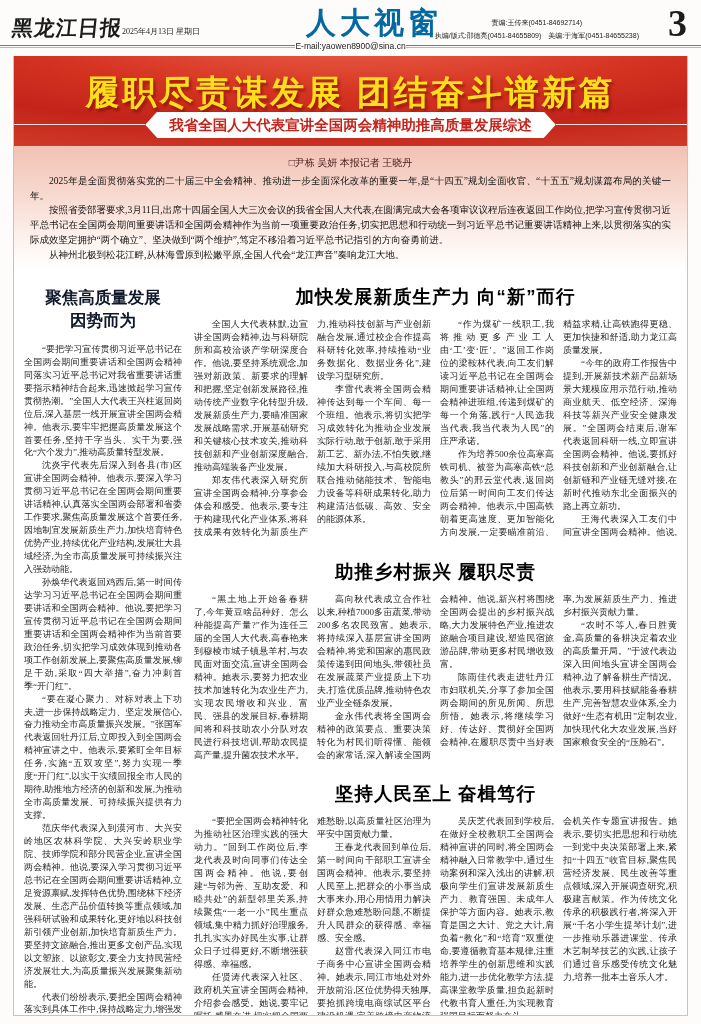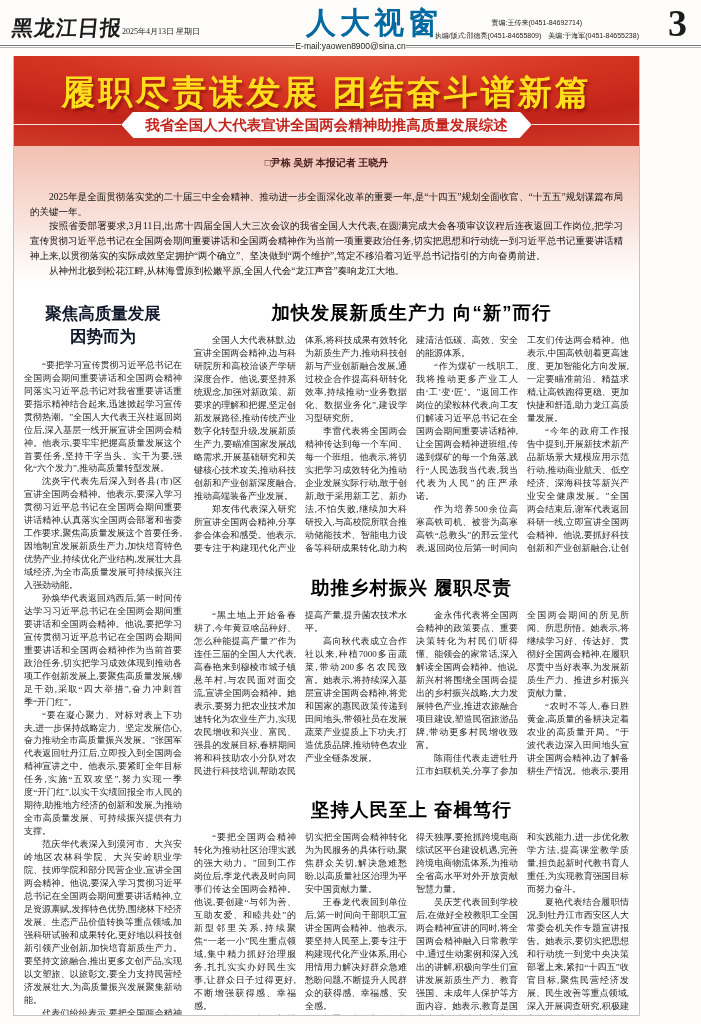--- a/index.html
+++ b/index.html
@@ -15,40 +15,40 @@
   .section-title { font-size:30px; font-weight:bold; color:#0369a1; letter-spacing:4px;
     font-family:"Liberation Serif",serif; line-height:1;margin-left:47px; }
   .editors { position:absolute; right:62px; top:16px; font-size:7px; color:#222;
     text-align:center; line-height:1.9; font-family:"Liberation Sans",sans-serif; }
   .page-num { position:absolute; right:14px; top:4px; font-size:38px; font-weight:bold; line-height:1; }
   .rule-row { position:absolute; left:0; right:0; bottom:5px; display:flex; align-items:center; }
   .rule { flex:1; height:3px; border-top:1px solid #7a7a7a; border-bottom:1px solid #b9b9b9; }
   .email { font-size:8.5px; color:#222; white-space:nowrap; font-family:"Liberation Sans",sans-serif; }
 
   
-  .frame { margin:0 13px; width:627px; border-left:1px solid #c4c4c4; border-right:1px solid #c4c4c4;
+  .frame { margin:0 13px; width:675px; border-left:1px solid #c4c4c4; border-right:1px solid #c4c4c4;
     border-bottom:1px solid #c4c4c4; height:960px; overflow:hidden; background:#fff; }
 
   
   .banner { position:relative; height:90px;
     background:radial-gradient(ellipse 120% 160% at 50% -20%, #ea6247 0%, #d63422 38%, #c3241a 62%, #cf3a27 85%, #e0573f 100%); }
   .banner-headline { text-align:center; padding-top:14px; font-size:34px; font-weight:bold;
     color:#ffdf1b; letter-spacing:3px; font-family:"Liberation Sans","DejaVu Sans",sans-serif;
     text-shadow:2px 3px 3px rgba(110,5,0,.55); white-space:nowrap; }
   .ribbon-row { position:absolute; left:0; right:0; bottom:8px; display:flex; align-items:center; }
   .ribbon-row::before, .ribbon-row::after { content:""; flex:1; height:1px; background:rgba(255,255,255,.85); }
   .ribbon { background:#fff; color:#c3251d; font-weight:bold; font-size:14.5px; line-height:1;
     padding:6px 24px; white-space:nowrap; font-family:"Liberation Sans",sans-serif;
     clip-path:polygon(12px 0, calc(100% - 12px) 0, 100% 50%, calc(100% - 12px) 100%, 12px 100%, 0 50%);
     box-shadow:0 0 4px rgba(120,0,0,.4); }
 
   
   .intro { background:linear-gradient(180deg,#f2c1b3 0%, #f8ddd4 45%, #fdf2ee 75%, #ffffff 100%);
     padding:10px 16px 8px 16px; }
-  .byline { text-align:center; font-size:10px; font-weight:bold; color:#4a2020; margin-bottom:20px; }
+  .byline { text-align:center; font-size:10px; font-weight:normal; color:#4a2020; margin-bottom:4px; }
   .intro .para { font-size:9.5px; line-height:1.55; text-indent:2em; text-align:justify; color:#111; }
 
   
   .main { display:grid; grid-template-columns:158px 1fr; gap:0 12px; padding:6px 10px 0 10px; }
   .left-col { height:772px; overflow:hidden; }
   .left-head { text-align:center; font-family:"Liberation Sans","DejaVu Sans",sans-serif;
     font-weight:bold; font-size:16.5px; line-height:1.35; margin:10px 0 12px 0; color:#0f172a; }
   .left-col .para, .sec-body .para { font-size:9px; line-height:1.44; text-indent:2em;
     text-align:justify; color:#1f1f1f; }
 
@@ -134,21 +134,21 @@
           <p class="para">高向秋代表成立合作社以来,种植7000多亩蔬菜,带动200多名农民致富。她表示,将持续深入基层宣讲全国两会精神,将党和国家的惠民政策传递到田间地头,带领社员在发展蔬菜产业提质上下功夫,打造优质品牌,推动特色农业产业全链条发展。</p>
           <p class="para">金永伟代表将全国两会精神的政策要点、重要决策转化为村民们听得懂、能领会的家常话,深入解读全国两会精神。他说,新兴村将围绕全国两会提出的乡村振兴战略,大力发展特色产业,推进农旅融合项目建设,塑造民宿旅游品牌,带动更多村民增收致富。</p>
           <p class="para">陈雨佳代表走进牡丹江市妇联机关,分享了参加全国两会期间的所见所闻、所思所悟。她表示,将继续学习好、传达好、贯彻好全国两会精神,在履职尽责中当好表率,为发展新质生产力、推进乡村振兴贡献力量。</p>
           <p class="para">“农时不等人,春日胜黄金,高质量的备耕决定着农业的高质量开局。”于波代表边深入田间地头宣讲全国两会精神,边了解备耕生产情况。他表示,要用科技赋能备春耕生产,完善智慧农业体系,全力做好“生态有机田”定制农业,加快现代化大农业发展,当好国家粮食安全的“压舱石”。</p>
         </div>
 
       <div class="sec-head">坚持人民至上 奋楫笃行</div>
       <div class="sec-body s4">
           <p class="para">“要把全国两会精神转化为推动社区治理实践的强大动力。”回到工作岗位后,李龙代表及时向同事们传达全国两会精神。他说,要创建“与邻为善、互助友爱、和睦共处”的新型邻里关系,持续聚焦“一老一小”民生重点领域,集中精力抓好治理服务,扎扎实实办好民生实事,让群众日子过得更好,不断增强获得感、幸福感。</p>
           <p class="para">任贤涛代表深入社区、政府机关宣讲全国两会精神,介绍参会感受。她说,要牢记嘱托,感恩奋进,切实把全国两会精神转化为为民服务的具体行动,聚焦群众关切,解决急难愁盼,以高质量社区治理为平安中国贡献力量。</p>
-          <p class="para">王春龙代表回到单位后,第一时间向干部职工宣讲全国两会精神。他表示,要坚持人民至上,要专注于构建现代化产业体系,用心用情用力解决好群众急难愁盼问题,不断提升人民群众的获得感、幸福感、安全感。</p>
+          <p class="para">王春龙代表回到单位后,第一时间向干部职工宣讲全国两会精神。他表示,要坚持人民至上,把群众的小事当成大事来办,用心用情用力解决好群众急难愁盼问题,不断提升人民群众的获得感、幸福感、安全感。</p>
           <p class="para">赵雷代表深入同江市电子商务中心宣讲全国两会精神。她表示,同江市地处对外开放前沿,区位优势得天独厚,要抢抓跨境电商综试区平台建设机遇,完善跨境电商物流体系,为推动全省高水平对外开放贡献智慧力量。</p>
           <p class="para">吴庆芝代表回到学校后,在做好全校教职工全国两会精神宣讲的同时,将全国两会精神融入日常教学中,通过生动案例和深入浅出的讲解,积极向学生们宣讲发展新质生产力、教育强国、未成年人保护等方面内容。她表示,教育是国之大计、党之大计,肩负着“教化”和“培育”双重使命,要遵循教育基本规律,注重培养学生的创新思维和实践能力,进一步优化教学方法,提高课堂教学质量,担负起新时代教书育人重任,为实现教育强国目标而努力奋斗。</p>
           <p class="para">夏艳代表结合履职情况,到牡丹江市西安区人大常委会机关作专题宣讲报告。她表示,要切实把思想和行动统一到党中央决策部署上来,紧扣“十四五”收官目标,聚焦民营经济发展、民生改善等重点领域,深入开展调查研究,积极建言献策。作为传统文化传承的积极践行者,将深入开展“千名小学生提琴计划”,进一步推动乐器进课堂、传承木艺制琴技艺的实践,让孩子们通过音乐感受传统文化魅力,培养一批本土音乐人才。</p>
         </div>
 
     </div>
   </div>
 </div>
 
 </body></html>

